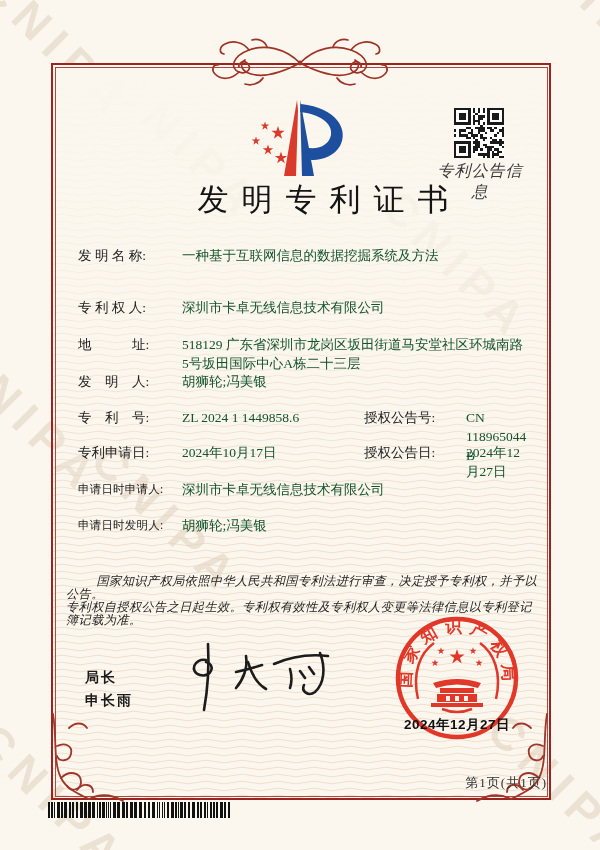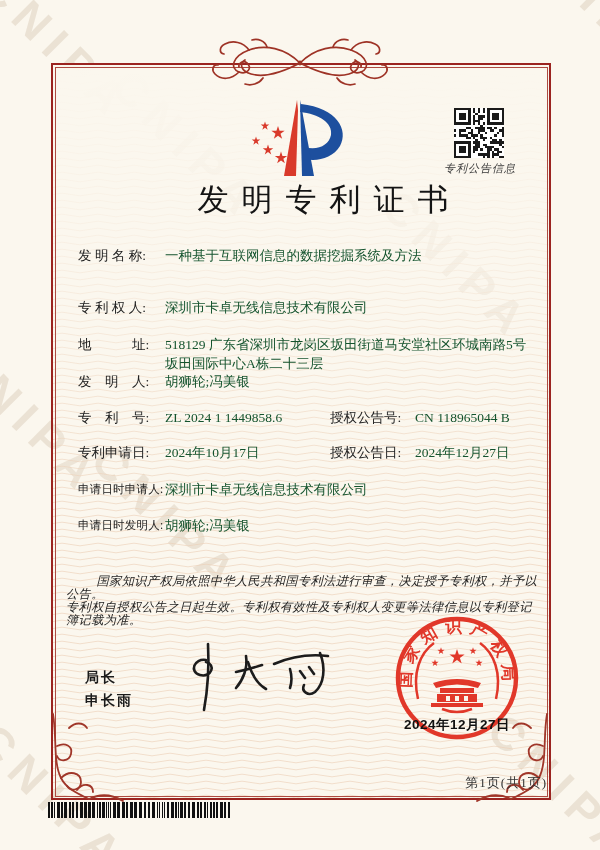--- a/index.html
+++ b/index.html
@@ -36,26 +36,26 @@
   .frame .fade{
     position:absolute; inset:0;
     background:linear-gradient(180deg,#fbf7ee 0%, rgba(251,247,238,.75) 22%, rgba(251,247,238,.25) 45%, rgba(251,247,238,0) 62%);
   }
   .deco{position:absolute; pointer-events:none;}
   
   .cert-number{position:absolute; left:78px; top:103px; font-size:13.5px; letter-spacing:1px; color:#333;}
   .logo{position:absolute; left:243px; top:96px; width:112px; height:84px;}
   .qr{position:absolute; left:454px; top:108px; width:50px; height:50px;}
   .qr-caption{position:absolute; left:430px; top:161px; width:100px; text-align:center;
-    font-size:11px; color:#3a3a3a; letter-spacing:1px; font-style:italic;}
+    font-size:16px; color:#3a3a3a; letter-spacing:1px; font-style:italic;}
   .title{
     position:absolute; left:0; top:179px; width:600px; text-align:center;
     font-size:31px; font-weight:400; letter-spacing:13px; text-indent:13px; color:#141414;padding-left:23px;
   }
-  .row{position:absolute; left:78px; width:450px; display:flex; font-size:13.5px; line-height:19px;}
+  .row{position:absolute; left:78px; width:450px; display:flex; font-size:13.5px; line-height:19px;gap:17px;}
   .row .lbl{width:87px; flex:none; color:#222;}
   .row .val{flex:1; color:#14532d;}
   .row.two{display:grid; grid-template-columns:87px 165px 85px 1fr;}
   .row .lbl.small{font-size:11.5px; letter-spacing:.2px;}
   .r0{top:246px;} .r1{top:298px;} .r2{top:335px;} .r3{top:372px;}
   .r4{top:408px;} .r5{top:443px;} .r6{top:480px;justify-content:space-between;} .r7{top:516px;}
   .legal{
     position:absolute; left:66px; top:575px; width:474px;
     font-size:12.2px; line-height:13px; font-style:italic; color:#1e1e1e; letter-spacing:.4px;
   }

